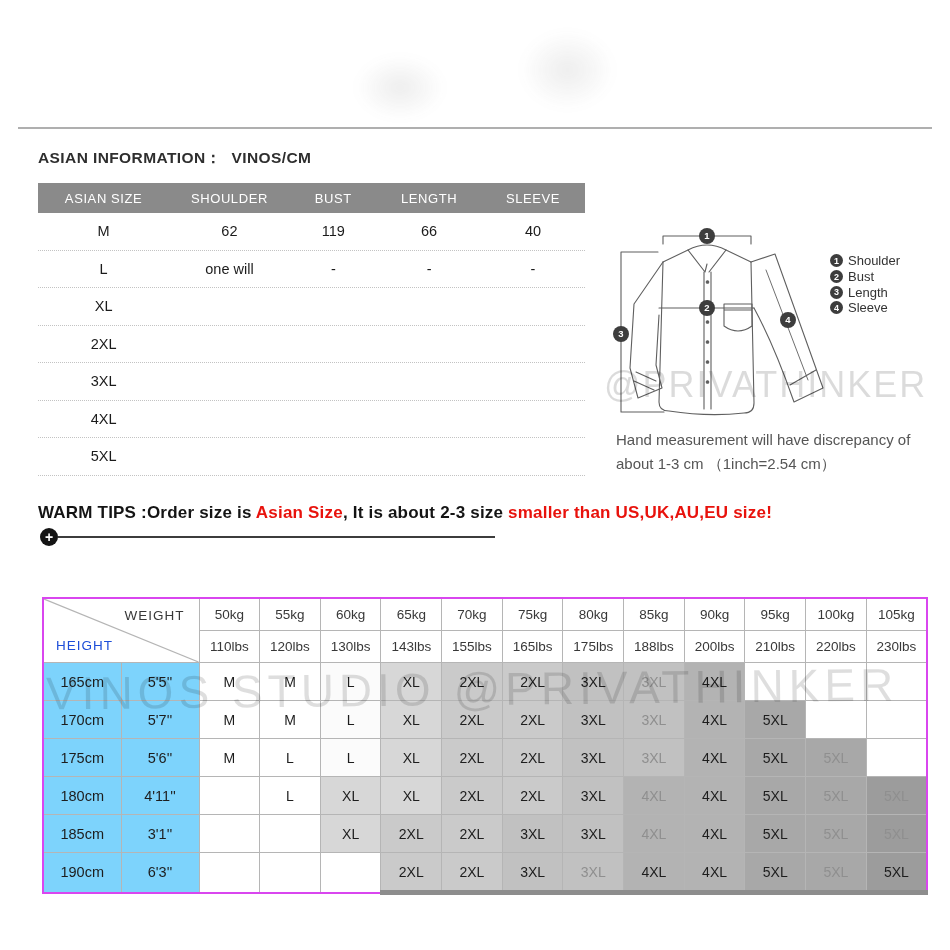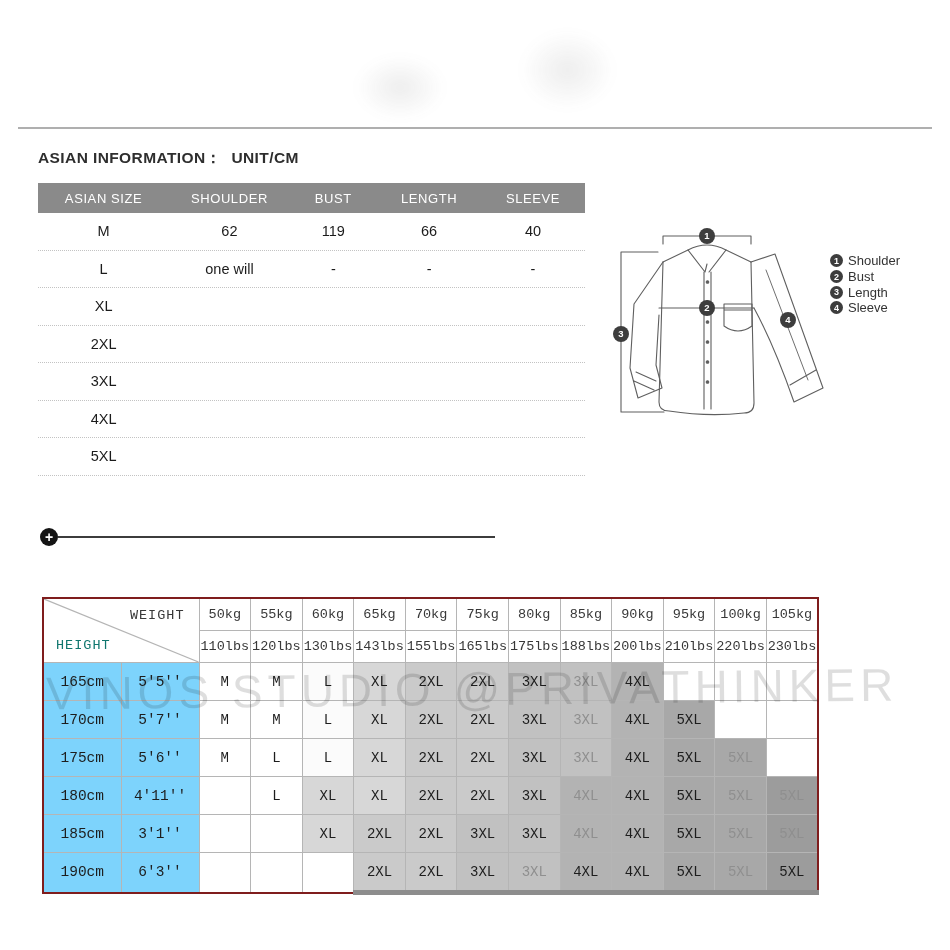--- a/index.html
+++ b/index.html
@@ -45,47 +45,47 @@
              color:#141414;letter-spacing:.2px;white-space:nowrap;}
   .warm-tips .red{color:#e8120c;}
   .plus-circle{position:absolute;left:40px;top:528px;width:18px;height:18px;border-radius:50%;
                background:#141414;color:#fff;font-size:14px;font-weight:700;line-height:18px;
                text-align:center;}
   .tips-line{position:absolute;left:58px;top:536px;width:437px;height:2px;background:#3c3c3c;}
 
   
   .recommend-title{position:absolute;left:0;top:566px;width:950px;text-align:center;
                    font-size:16.5px;font-weight:700;color:#3e3e3e;letter-spacing:.5px;}
-  .rec-table{position:absolute;left:42px;top:597px;width:777px;border-collapse:collapse;
-             table-layout:fixed;background:#fff;border:2px solid #7f1d1d;font-family:Liberation Mono, monospace;}
+  .rec-table{position:absolute;left:42px;top:597px;width:886px;border-collapse:collapse;
+             table-layout:fixed;background:#fff;border:2px solid #d946ef;}
   .rec-table th,.rec-table td{border:1px solid #b5b5b5;text-align:center;padding:0;overflow:hidden;}
   .rec-table thead th{height:31px;font-size:13.5px;font-weight:400;color:#383838;}
   .rec-table tbody td{height:37px;font-size:14px;color:#1d1d1d;}
   .rec-table td.hc,.rec-table td.hf{font-size:14.5px;background:#7dd3fc;}
   .rec-table td.muted{color:#8f8f8f;}
   .rec-table td.bb-dark{border-bottom:5px solid #8d8d8d;}
   .corner{position:relative;}
   .corner svg{position:absolute;left:0;top:0;width:100%;height:100%;}
   .corner .cw{position:absolute;top:9px;right:14px;font-size:13.5px;color:#383838;letter-spacing:1px;}
-  .corner .ch{position:absolute;bottom:9px;left:12px;font-size:13.5px;color:#0f766e;letter-spacing:1px;}
+  .corner .ch{position:absolute;bottom:9px;left:12px;font-size:13.5px;color:#1d4ed8;letter-spacing:1px;}
   .table-watermark{position:absolute;left:46px;top:662px;font-size:46px;letter-spacing:5px;
                    color:rgba(0,0,0,0.13);white-space:nowrap;transform:rotate(-0.6deg);
                    pointer-events:none;}
 </style>
 </head>
 <body>
 
 <div class="page">
 
   <div class="blob blob1"></div>
   <div class="blob blob2"></div>
   <div class="top-divider"></div>
 
   <div class="size-info">
-    <span>ASIAN INFORMATION：</span><span class="unit">UNIT/CM</span>
+    <span>ASIAN INFORMATION：</span><span class="unit">VINOS/CM</span>
   </div>
 
   <div class="size-table">
     <div class="st-head" id="st-head">
         <div class="st-cell stc0">ASIAN SIZE</div>
         <div class="st-cell stc1">SHOULDER</div>
         <div class="st-cell stc2">BUST</div>
         <div class="st-cell stc3">LENGTH</div>
         <div class="st-cell stc4">SLEEVE</div>
       </div>
@@ -196,23 +196,29 @@
         </div>
         <div class="legend-item">
           <span class="num-badge">3</span>
           <span>Length</span>
         </div>
         <div class="legend-item">
           <span class="num-badge">4</span>
           <span>Sleeve</span>
         </div>
       </div>
+    <div class="diagram-watermark">@PRIVATHINKER</div>
   </div>
 
-
+  <div class="measure-note">
+    <div>Hand measurement will have discrepancy of</div>
+    <div>about 1-3 cm （1inch=2.54 cm）</div>
+  </div>
+
+  <div class="warm-tips" id="warm-tips"><span>WARM TIPS :Order size is </span><span class="red">Asian Size</span><span>, It is about 2-3 size </span><span class="red">smaller than US,UK,AU,EU size!</span></div>
   <div class="plus-circle">+</div>
   <div class="tips-line"></div>
 
 
   <table class="rec-table">
     <colgroup>
         <col style="width:78px">
         <col style="width:78px">
       <col>
         <col>

